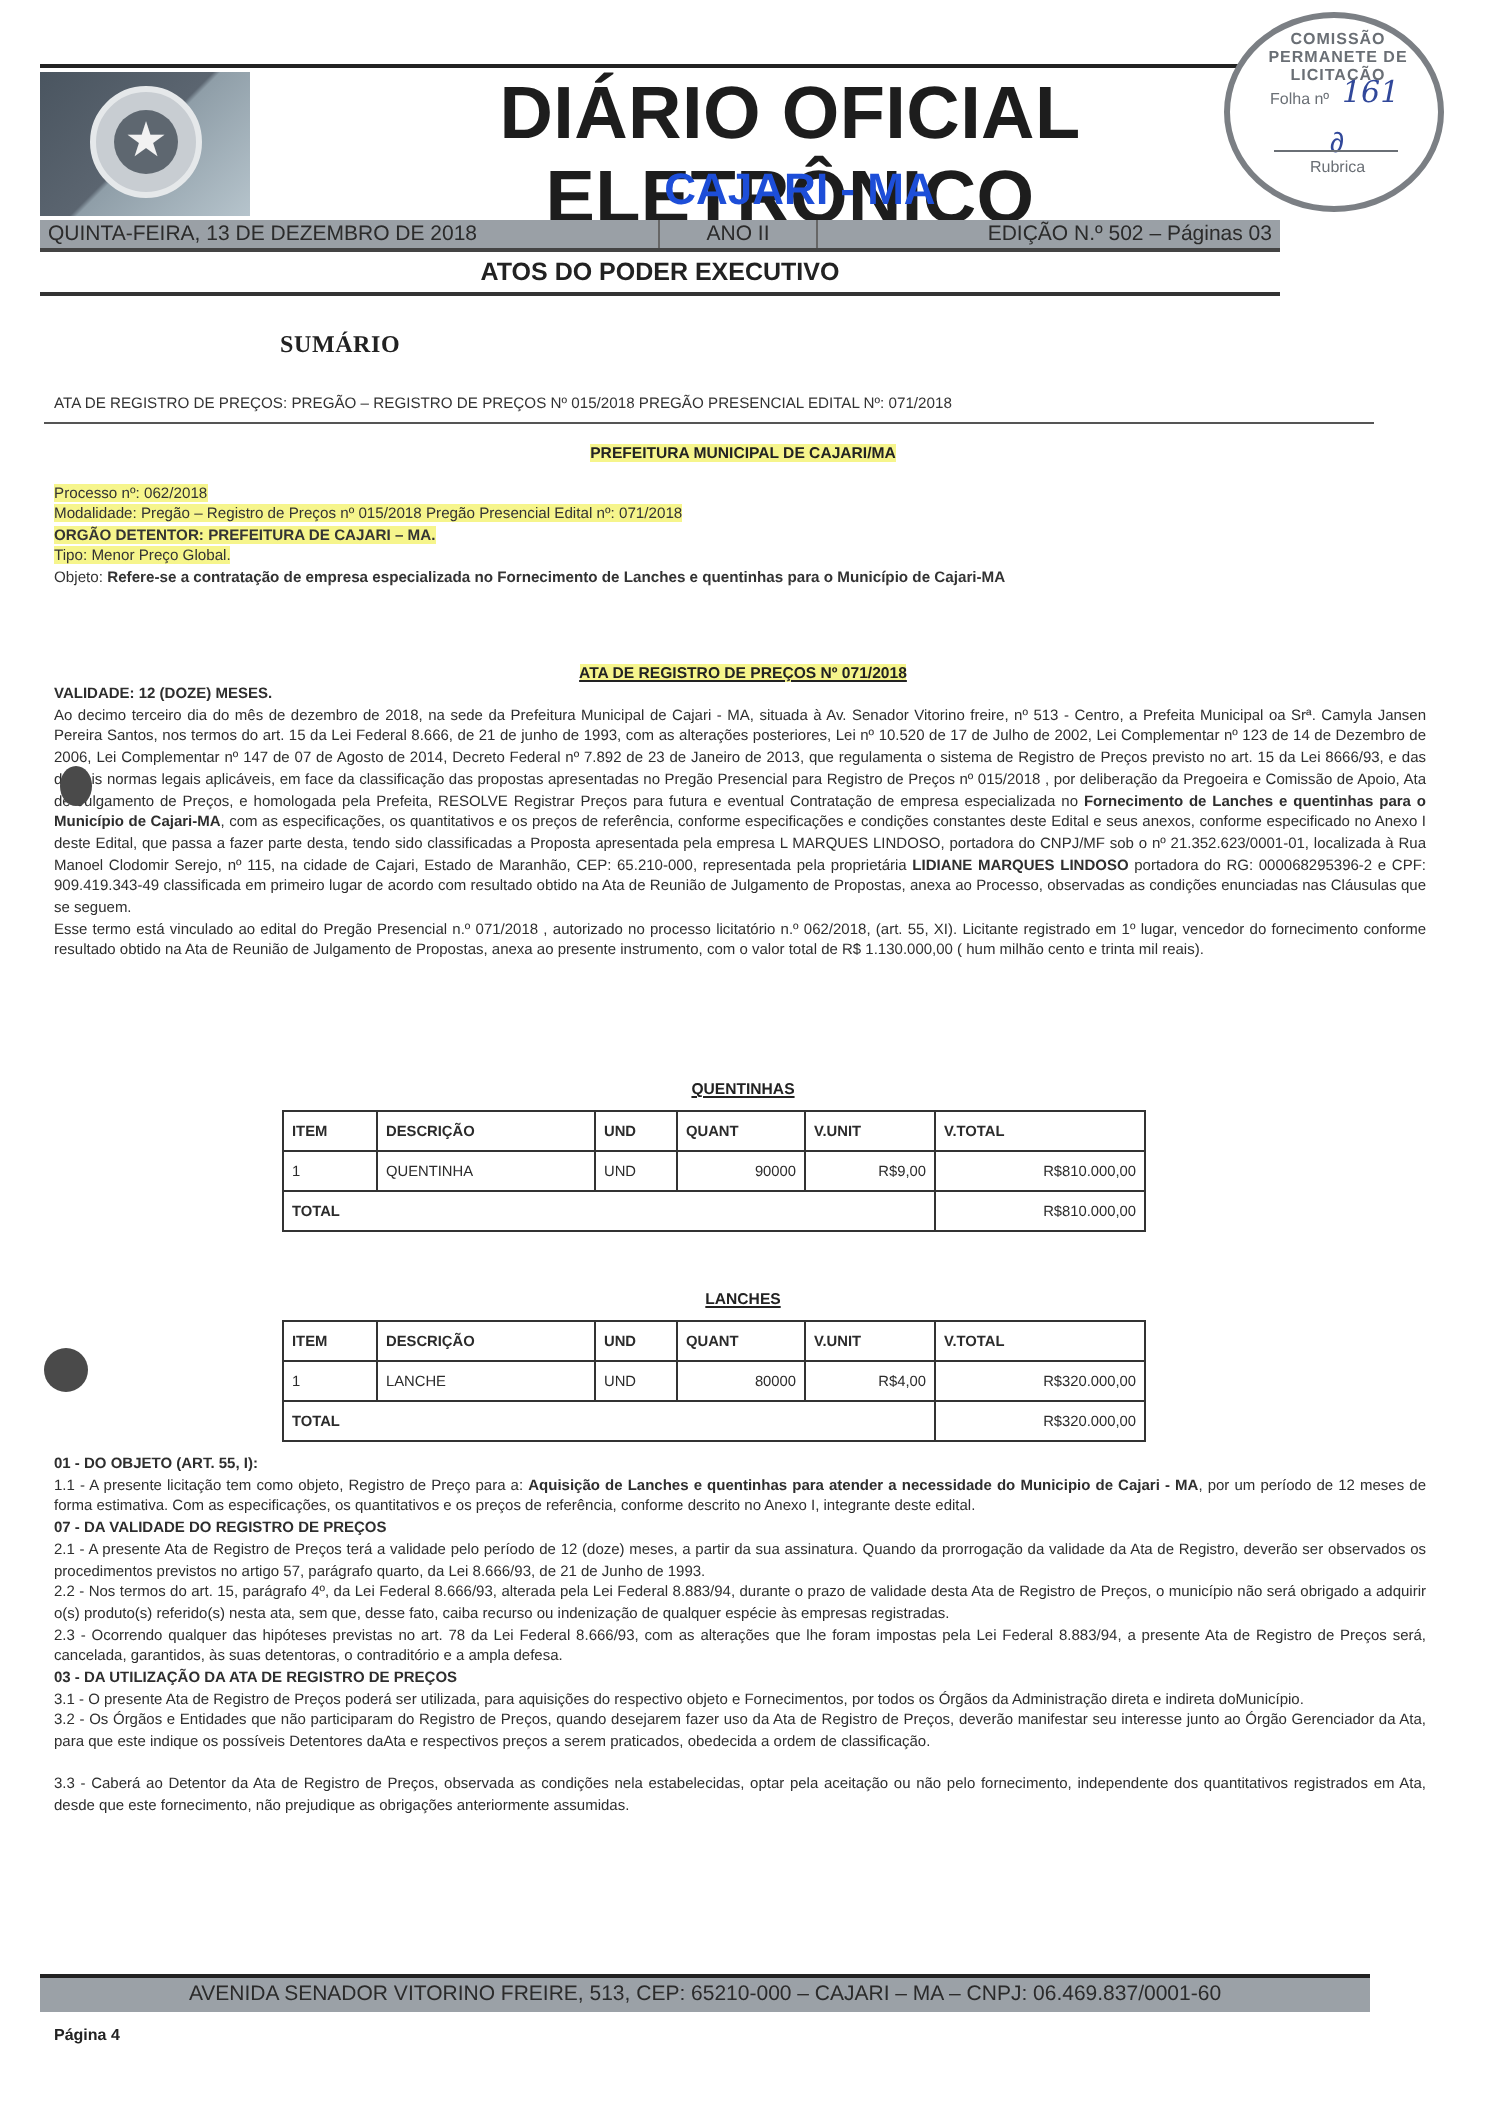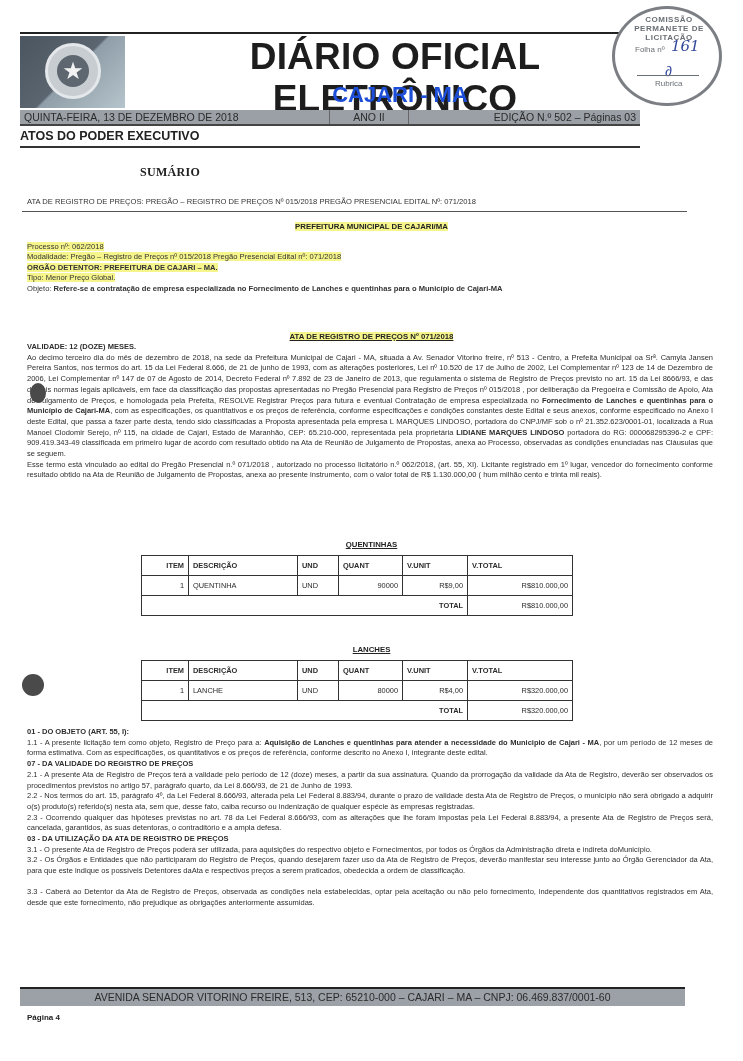--- a/index.html
+++ b/index.html
@@ -16,37 +16,37 @@
   .stamp .folha { position:absolute; left:20px; top:36px; font-size:8px; }
   .stamp .folha-num { position:absolute; left:56px; top:28px; font-size:15px; color:#31489a; font-style:italic; font-family:"DejaVu Serif", serif; }
   .stamp .rub-line { position:absolute; left:22px; top:66px; width:62px; height:1px; background:#6a6f75; }
   .stamp .rubrica { position:absolute; left:40px; top:70px; font-size:8px; }
   .stamp .sig { position:absolute; left:50px; top:54px; font-size:14px; color:#31489a; font-style:italic; }
   .datebar { left:20px; top:110px; width:620px; height:14px; background:#9aa0a6; display:flex; font-size:10.5px; color:#2b2b2b; border-bottom:2px solid #444; }
   .datebar div { height:14px; line-height:14px; }
   .datebar .d1 { width:305px; padding-left:4px; }
   .datebar .d2 { width:78px; text-align:center; border-left:1px solid #666; border-right:1px solid #666; }
   .datebar .d3 { flex:1; text-align:right; padding-right:4px; }
-  .section-title { left:20px; top:129px; width:620px; text-align:left; font-size:12.5px; font-weight:bold; color:#222; }
+  .section-title { left:20px; top:129px; width:620px; text-align:center; font-size:12.5px; font-weight:bold; color:#222; }
   .hline { left:20px; height:1.5px; background:#333; }
   .sumario { left:140px; top:165px; font-family:"Liberation Serif", serif; font-weight:bold; font-size:12px; letter-spacing:0.3px; }
   .sum-line { left:27px; top:197px; font-size:7.6px; color:#333; }
   .hl { background:#f6f58c; }
   .pref { left:0; width:743px; top:222px; text-align:center; font-size:7.8px; font-weight:bold; }
   .meta { left:27px; top:242px; font-size:7.6px; line-height:10.4px; color:#333; }
   .meta .b { font-weight:bold; }
   .ata-title { left:0; width:743px; top:332px; text-align:center; font-size:7.8px; font-weight:bold; text-decoration:underline; }
   .body-text { left:27px; width:686px; font-size:7.5px; line-height:10.7px; color:#2e2e2e; text-align:justify; }
   .body-text .b { font-weight:bold; }
   .blob { border-radius:50%; background:#4a4a4a; }
   .tbl-caption { font-size:7.8px; font-weight:bold; text-decoration:underline; text-align:center; }
   table.data { position:absolute; border-collapse:collapse; font-size:7.4px; color:#2b2b2b; }
   table.data td { border:1.2px solid #333; height:19px; padding:0 4px; }
   table.data .hdr td { font-weight:bold; }
-  .c { text-align:right; } .r { text-align:right; }
+  .c { text-align:left; } .r { text-align:right; }
   .footer-bar { left:20px; top:987px; width:665px; height:17px; background:#9ba1a7; border-top:2px solid #222; text-align:center; font-size:10.5px; line-height:17px; color:#2b2b2b; }
   .page-num { left:27px; top:1013px; font-size:8px; font-weight:bold; }
 </style>
 </head>
 <body>
 
 <div class="abs topline"></div>
 <div class="abs logo">
   <div class="seal">
     <div class="seal-inner">★</div>

